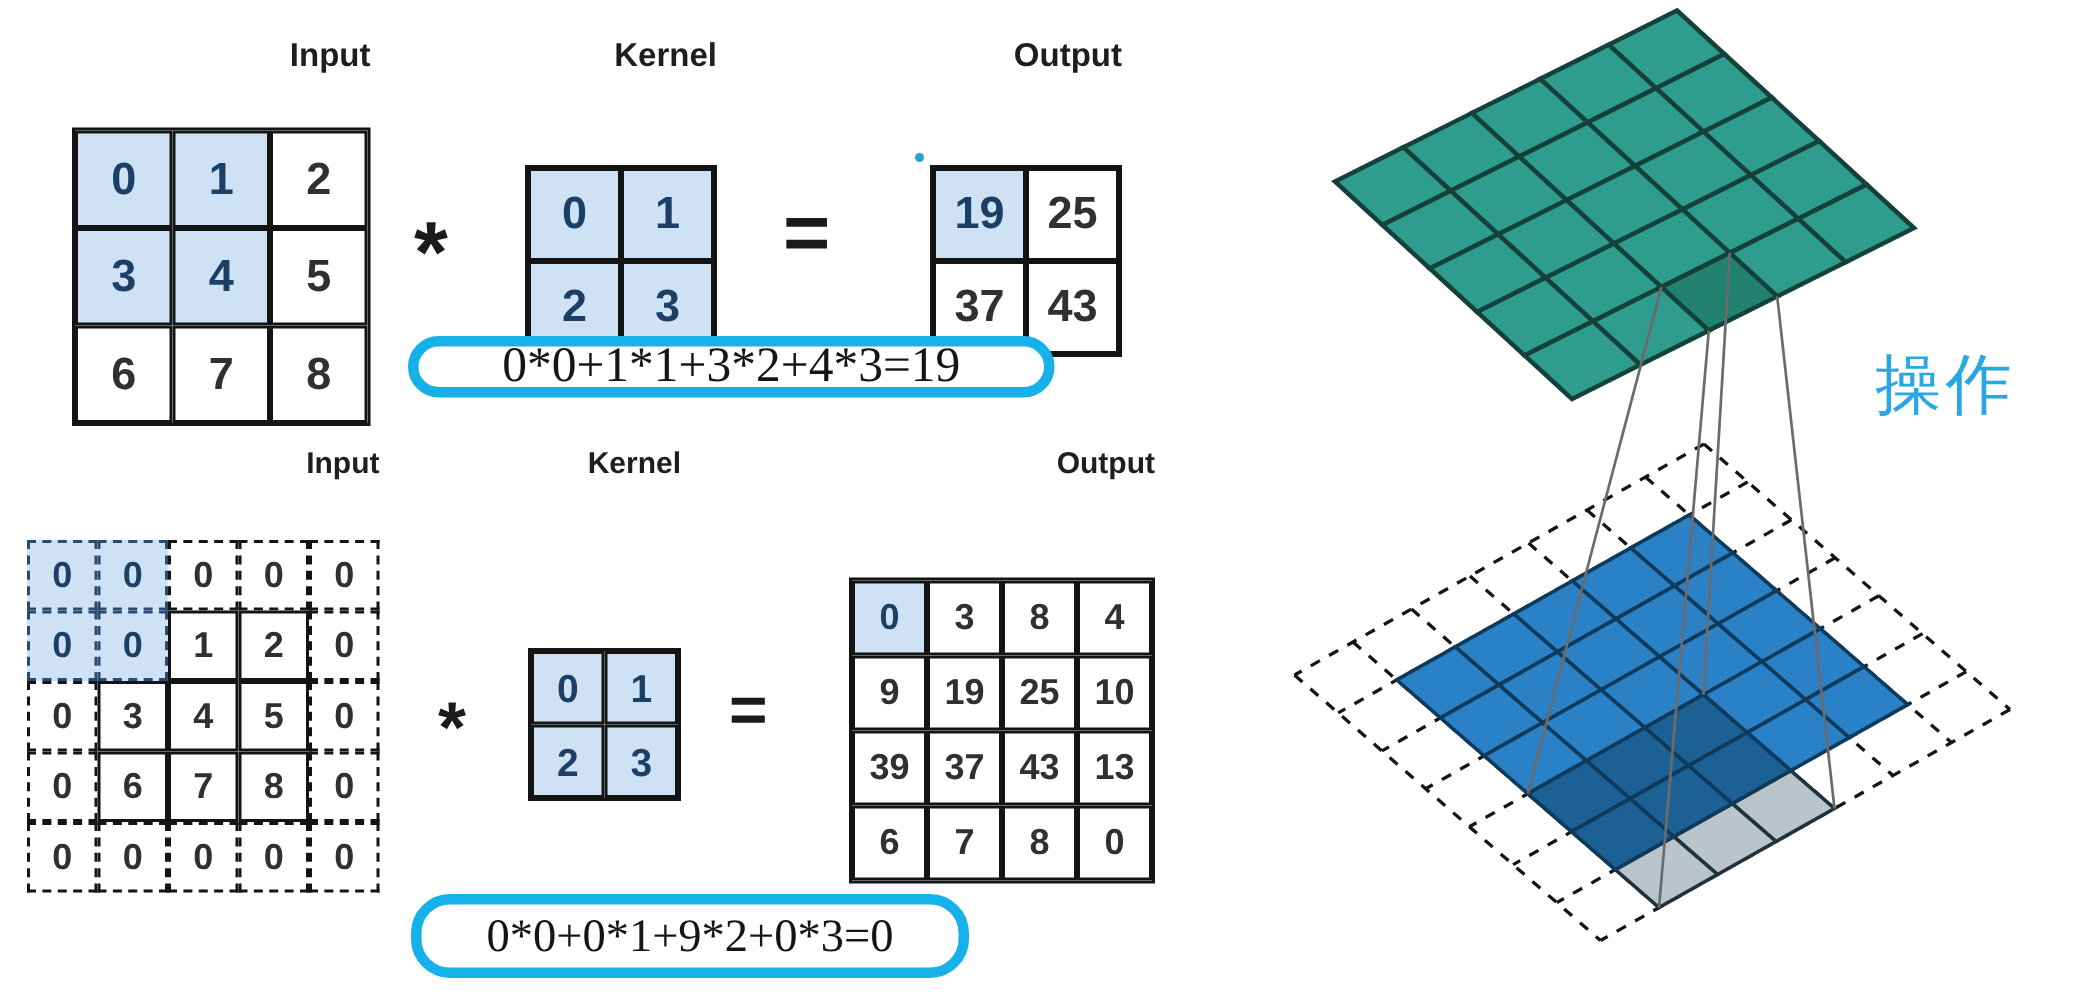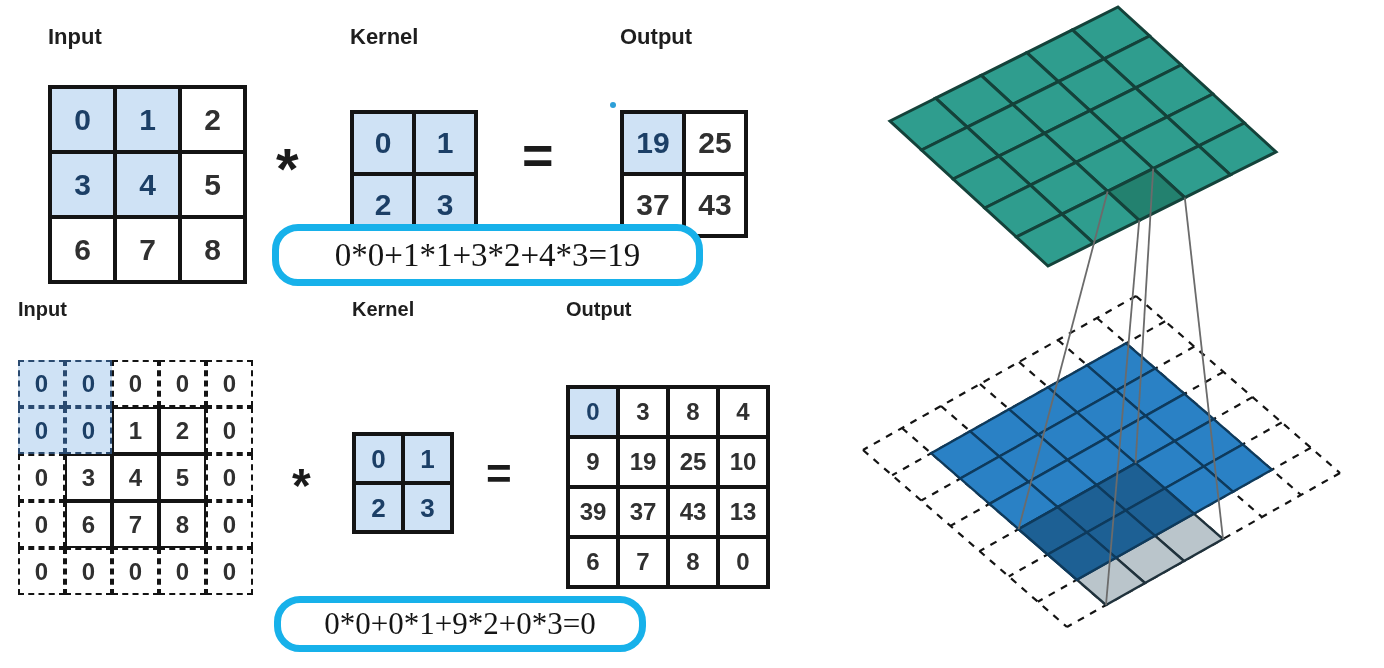--- a/index.html
+++ b/index.html
@@ -1,28 +1,28 @@
 <!DOCTYPE html>
 <html><head>
 <meta charset="utf-8">
 <style>
   html,body{margin:0;padding:0;background:#fff;}
   #stage{position:relative;width:1384px;height:668px;background:#ffffff;overflow:hidden;
          font-family:"Liberation Sans",sans-serif;}
-  .mx-label{position:absolute;text-align:left;font-weight:bold;color:#1e1e1e;font-size:22px;}
+  .mx-label{position:absolute;text-align:right;font-weight:bold;color:#1e1e1e;font-size:22px;}
   .mx-label.small{font-size:20px;}
   .matrix{position:absolute;display:grid;box-sizing:content-box;}
   .matrix.solid{border:2px solid #141414;background:#fff;}
   .cell{box-sizing:border-box;display:flex;align-items:center;justify-content:center;
         font-weight:bold;background:#fff;line-height:1;}
   .op{position:absolute;font-weight:bold;color:#1b1b1b;line-height:1;}
   .formula{position:absolute;box-sizing:border-box;background:#fff;border:7px solid #17b1ea;
            border-radius:26px;display:flex;align-items:center;justify-content:center;
            font-family:"Liberation Serif",serif;color:#151515;white-space:nowrap;}
-  #e1-formula{left:272px;top:224px;width:431px;height:62px;font-size:33px;}
+  #e1-formula{left:272px;top:224px;width:431px;height:41px;font-size:33px;}
   #e2-formula{left:274px;top:596px;width:372px;height:56px;font-size:31px;}
   #e1-input-label{left:48px;top:24px;width:199px;}
   #e1-kernel-label{left:350px;top:24px;width:128px;}
   #e1-output-label{left:620px;top:24px;width:128px;}
   #e2-input-label{left:18px;top:298px;width:235px;}
   #e2-kernel-label{left:352px;top:298px;width:102px;}
   #e2-output-label{left:566px;top:298px;width:204px;}
   #e1-input-matrix{left:48px;top:85px;}
   #e1-kernel-matrix{left:350px;top:110px;}
   #e1-output-matrix{left:620px;top:110px;}
@@ -213,14 +213,15 @@
       <polygon points="293.2,168.6 324.8,197.6 279.2,220.4 247.59999999999997,191.4" fill="#23816f" stroke="#14423a" stroke-width="3"></polygon>
       <polygon points="247.59999999999997,191.4 279.2,220.4 233.6,243.2 201.99999999999997,214.2" fill="#2f9d8e" stroke="#14423a" stroke-width="3"></polygon>
       <polygon points="201.99999999999997,214.2 233.6,243.2 188,266 156.39999999999998,237" fill="#2f9d8e" stroke="#14423a" stroke-width="3"></polygon>
       <line x1="293.2" y1="168.6" x2="275.57142857142856" y2="463.1428571428571" stroke="#6b6b6b" stroke-width="1.8"></line>
       <line x1="324.8" y1="197.6" x2="363" y2="539" stroke="#6b6b6b" stroke-width="1.8"></line>
       <line x1="279.2" y1="220.4" x2="246" y2="605" stroke="#6b6b6b" stroke-width="1.8"></line>
       <line x1="247.59999999999997" y1="191.4" x2="158.57142857142856" y2="529.1428571428571" stroke="#6b6b6b" stroke-width="1.8"></line>
     </svg>
 
   <div id="annotation">
+    <div>操作</div>
   </div>
 </div>
 
 </body></html>

